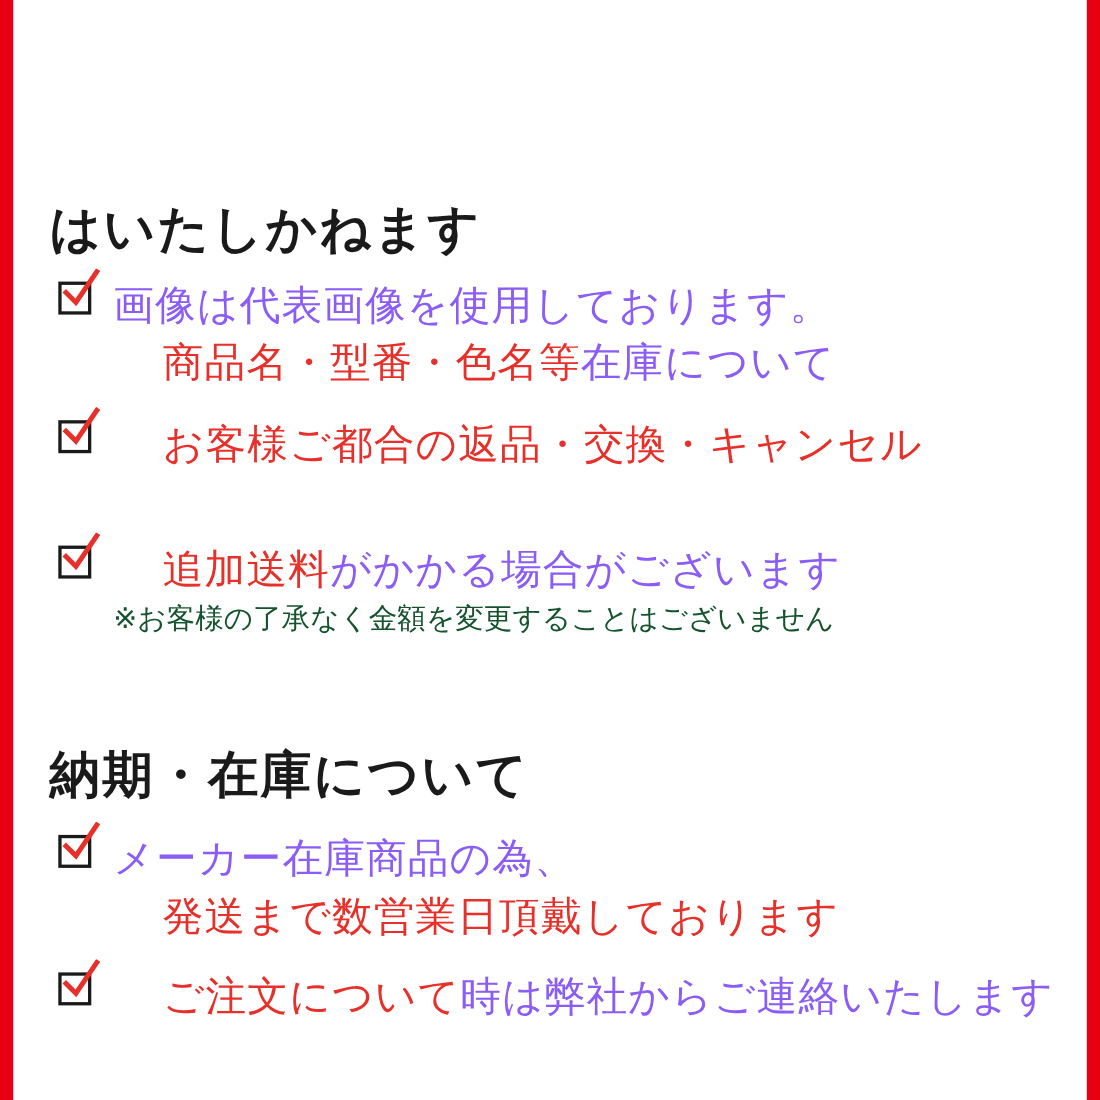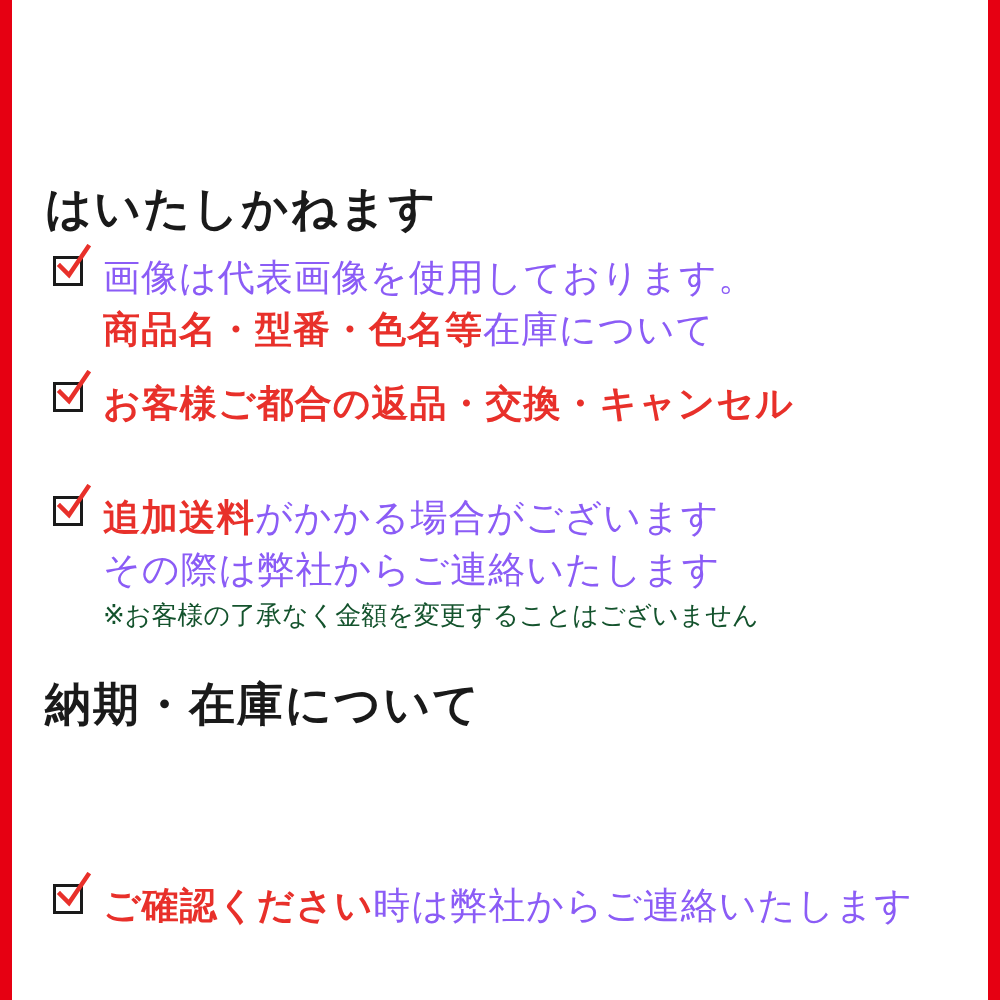--- a/index.html
+++ b/index.html
@@ -116,21 +116,22 @@
   }
   .line {
     font-size: 37px;
     line-height: 52px;
     color: #1a1a1a;
     white-space: nowrap;
     letter-spacing: 1px;
   }
   .line .red {
     color: #e8302a;
-    font-weight: bold;
+    font-weight: normal;
+    margin-left: 45px;
   }
   .line .blk {
     color: #8b5cf6;
   }
   .note {
     font-size: 26px;
     line-height: 38px;
     color: #14532d;
     white-space: nowrap;
     letter-spacing: 0px;
@@ -182,34 +183,45 @@
 
     <div class="check-item" id="item-3">
       <div class="check-box">
         <div class="box"></div>
         <svg class="tick" viewBox="0 0 36 36">
           <path d="M5 22 L14 31 L33 3" fill="none" stroke="#e8302a" stroke-width="4.5" stroke-linecap="square"></path>
         </svg>
       </div>
       <div class="lines">
         <div class="line"><span class="red">追加送料</span><span class="blk">がかかる場合がございます</span></div>
-        <div class="line"><span class="blk">その際は弊社からご連絡いたします</span></div>
         <div class="note">※お客様の了承なく金額を変更することはございません</div>
       </div>
     </div>
 
     <div class="section-heading" id="heading-delivery">納期・在庫について</div>
 
+    <div class="check-item" id="item-4">
+      <div class="check-box">
+        <div class="box"></div>
+        <svg class="tick" viewBox="0 0 36 36">
+          <path d="M5 22 L14 31 L33 3" fill="none" stroke="#e8302a" stroke-width="4.5" stroke-linecap="square"></path>
+        </svg>
+      </div>
+      <div class="lines">
+        <div class="line"><span class="blk">メーカー在庫商品の為、</span></div>
+        <div class="line"><span class="red">発送まで数営業日頂戴しております</span></div>
+      </div>
+    </div>
 
     <div class="check-item" id="item-5">
       <div class="check-box">
         <div class="box"></div>
         <svg class="tick" viewBox="0 0 36 36">
           <path d="M5 22 L14 31 L33 3" fill="none" stroke="#e8302a" stroke-width="4.5" stroke-linecap="square"></path>
         </svg>
       </div>
       <div class="lines">
-        <div class="line"><span class="red">ご確認ください</span><span class="blk">時は弊社からご連絡いたします</span></div>
+        <div class="line"><span class="red">ご注文について</span><span class="blk">時は弊社からご連絡いたします</span></div>
       </div>
     </div>
 
   </div>
 </div>
 
 </body></html>

